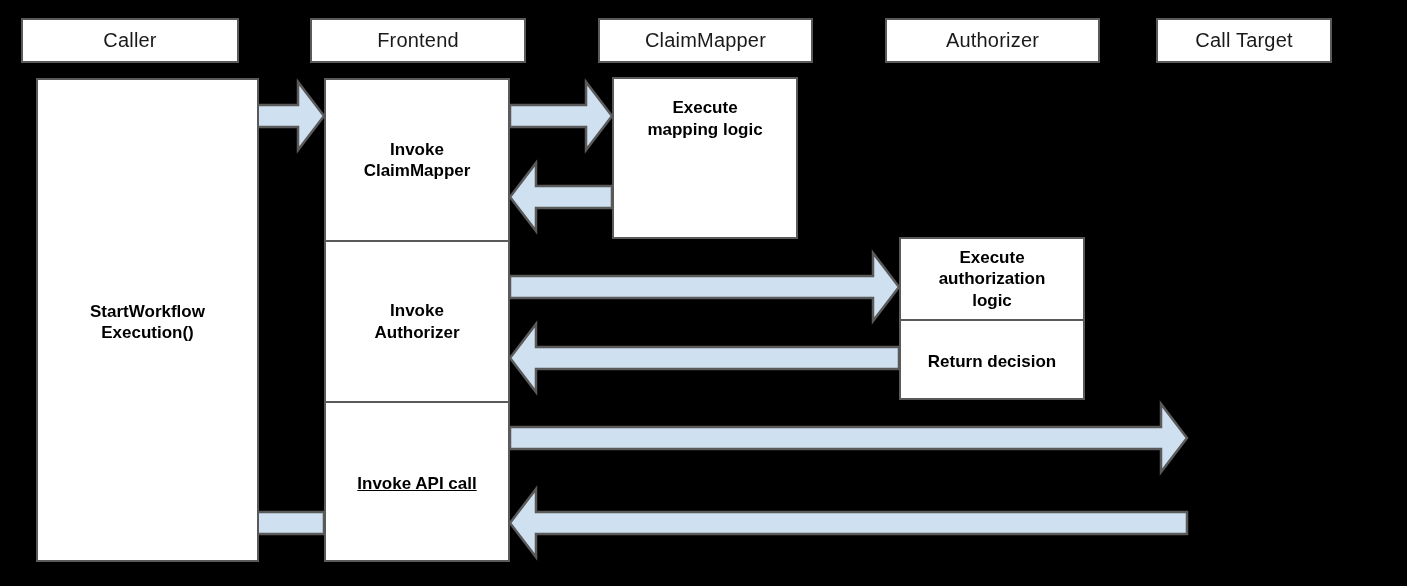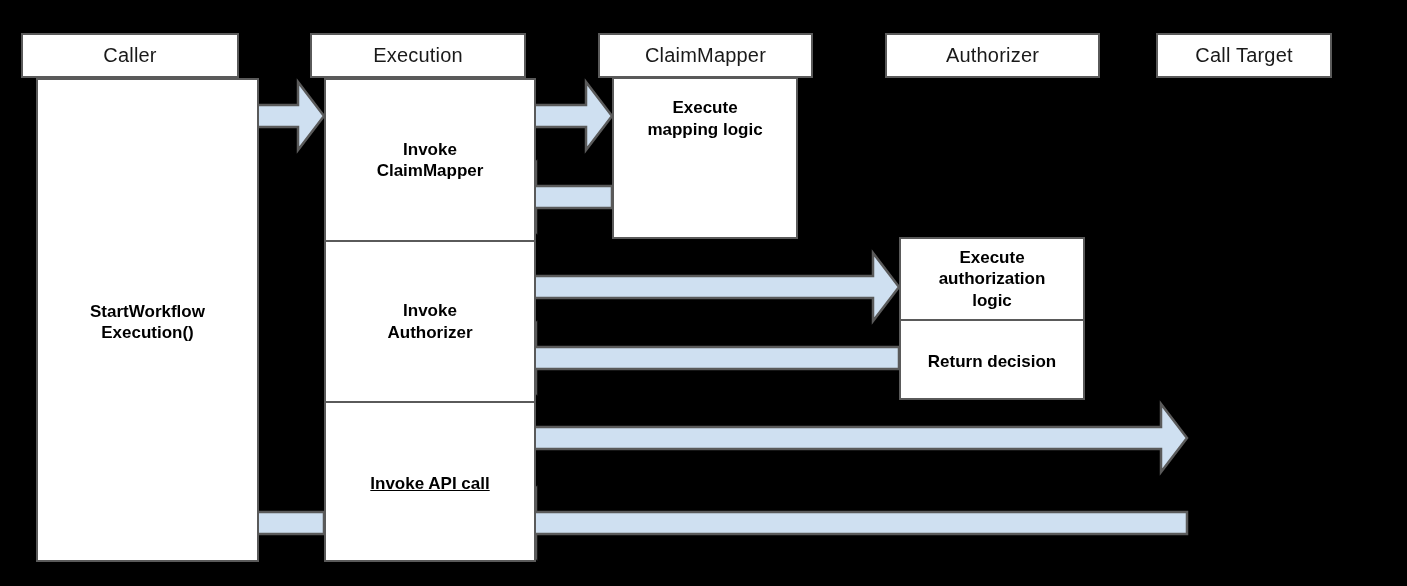--- a/index.html
+++ b/index.html
@@ -20,21 +20,20 @@
     background: #ffffff;
     border: 2px solid #5a5a5a;
     box-sizing: border-box;
     display: flex;
     align-items: center;
     justify-content: center;
     color: #1a1a1a;
     font-size: 20px;
     font-weight: 400;
     letter-spacing: 0.2px;
-    margin-top: 15px;
   }
   .activation {
     position: absolute;
     background: #ffffff;
     border: 2px solid #5a5a5a;
     box-sizing: border-box;
     display: flex;
     flex-direction: column;
   }
   .act-seg {
@@ -81,23 +80,23 @@
       <polygon points="1187,512 536,512 536,488.9 510,523 536,557.1 536,534 1187,534" class="arrow-shape" fill="#cfe0f1" stroke="#5a5a5a"></polygon>
       <polygon points="324,512 248,512 248,488.9 222,523 248,557.1 248,534 324,534" class="arrow-shape" fill="#cfe0f1" stroke="#5a5a5a"></polygon>
     </svg>
 <div class="lifeline-header" style="left: 21px; top: 18px; width: 218px; height: 45px;">
       <span>Caller</span>
     </div>
     <div class="activation" style="left: 36px; top: 78px; width: 223px; height: 484px;">
       <div class="act-seg" style="height: 484px; flex: 0 0 auto;">StartWorkflow<br>Execution()</div>
     </div>
     <div class="lifeline-header" style="left: 310px; top: 18px; width: 216px; height: 45px;">
-      <span>Execution</span>
+      <span>Frontend</span>
     </div>
-    <div class="activation" style="left: 324px; top: 78px; width: 212px; height: 484px;">
+    <div class="activation" style="left: 324px; top: 78px; width: 186px; height: 484px;">
       <div class="act-seg" style="height: 160px; flex: 0 0 auto;">Invoke<br>ClaimMapper</div>
       <div class="act-seg" style="height: 161px; flex: 0 0 auto;">Invoke<br>Authorizer</div>
       <div class="act-seg" style="height: 163px; flex: 0 0 auto; text-decoration: underline;">Invoke API call</div>
     </div>
     <div class="lifeline-header" style="left: 598px; top: 18px; width: 215px; height: 45px;">
       <span>ClaimMapper</span>
     </div>
     <div class="activation" style="left: 612px; top: 77px; width: 186px; height: 162px;">
       <div class="act-seg" style="height: 79px; flex: 0 0 auto;">Execute<br>mapping logic</div>
     </div>

